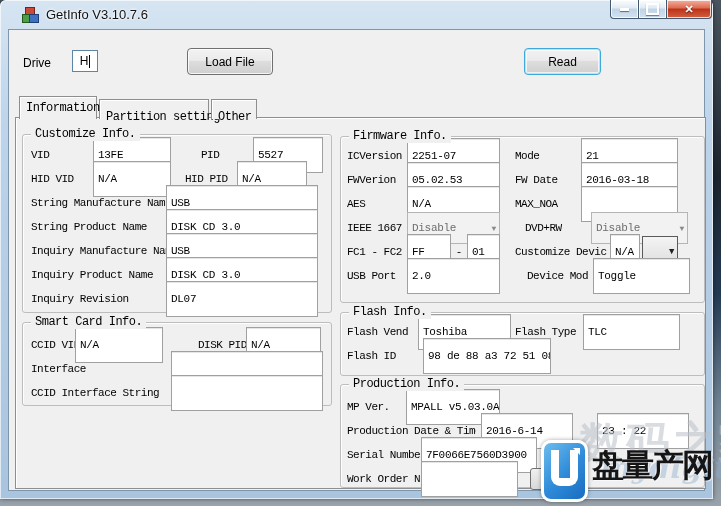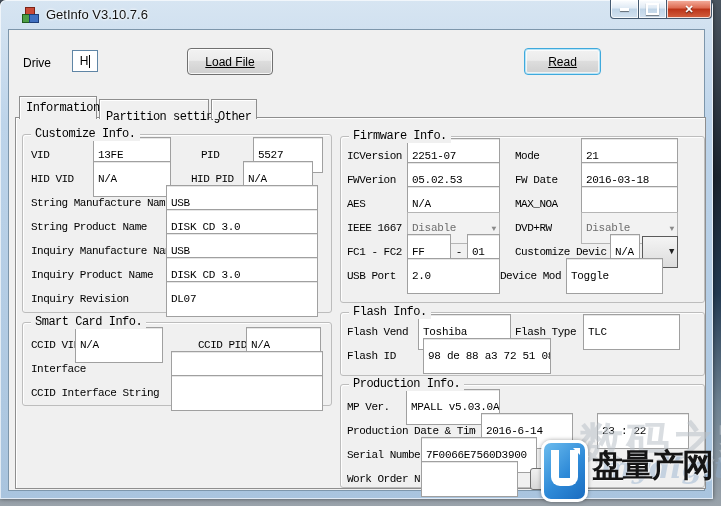--- a/index.html
+++ b/index.html
@@ -52,21 +52,20 @@
     background:#fff;border:1px solid #5f85a5;font-size:12px;
     display:flex;align-items:center;justify-content:center;
   }
   .caret{display:inline-block;width:1px;height:13px;background:#000;margin-left:1px;}
   .btn{
     position:absolute;box-sizing:border-box;height:27px;
     border:1px solid #707070;border-radius:4px;font-size:12px;color:#000;
     background:linear-gradient(180deg,#f2f2f2 0%,#ebebeb 45%,#dddddd 50%,#cfcfcf 100%);
     display:flex;align-items:center;justify-content:center;
     box-shadow:inset 0 0 0 1px rgba(255,255,255,.8);
-    text-decoration:underline;
   }
   .btn-load{left:178px;top:18px;width:86px;}
   .btn-read{
     left:515px;top:18px;width:77px;border:1px solid #3fa9dc;
     box-shadow:inset 0 0 0 1px #b7e4f7, inset 0 0 0 2px rgba(255,255,255,.7);
   }
   
   .tabs{position:absolute;left:10px;top:66px;display:flex;align-items:flex-end;height:23px;z-index:3;}
   .tab{
     box-sizing:border-box;height:20px;margin-right:2px;padding:10px 6px 0 6px;
@@ -208,21 +207,21 @@
         <div class="group-title">Customize Info.</div>
         <div class="row">
           <span class="lbl" style="width:62px">VID</span>
           <div class="tbox" style="width:78px">13FE</div>
           <span class="lbl" style="width:52px;margin-left:30px">PID</span>
           <div class="tbox" style="width:70px">5527</div>
         </div>
         <div class="row">
           <span class="lbl" style="width:62px">HID VID</span>
           <div class="tbox" style="width:78px">N/A</div>
-          <span class="lbl" style="width:52px;margin-left:20px">HID PID</span>
+          <span class="lbl" style="width:52px;margin-left:14px">HID PID</span>
           <div class="tbox" style="width:70px">N/A</div>
         </div>
         <div class="row">
           <span class="lbl" style="width:135px">String Manufacture Nam</span>
           <div class="tbox" style="width:152px">USB</div>
         </div>
         <div class="row">
           <span class="lbl" style="width:135px">String Product Name</span>
           <div class="tbox" style="width:152px">DISK CD 3.0</div>
         </div>
@@ -238,21 +237,21 @@
           <span class="lbl" style="width:135px">Inquiry Revision</span>
           <div class="tbox" style="width:152px">DL07</div>
         </div>
       </div>
 
       <div class="group g-smart">
         <div class="group-title">Smart Card Info.</div>
         <div class="row">
           <span class="lbl" style="width:44px">CCID VID</span>
           <div class="tbox" style="width:88px">N/A</div>
-          <span class="lbl" style="width:48px;margin-left:35px">CCID PID</span>
+          <span class="lbl" style="width:48px;margin-left:35px">DISK PID</span>
           <div class="tbox" style="width:75px">N/A</div>
         </div>
         <div class="row">
           <span class="lbl" style="width:140px">Interface</span>
           <div class="tbox" style="width:152px"></div>
         </div>
         <div class="row">
           <span class="lbl" style="width:140px">CCID Interface String</span>
           <div class="tbox" style="width:152px"></div>
         </div>
@@ -277,42 +276,42 @@
           <div class="tbox" style="width:93px">N/A</div>
           <span class="lbl" style="width:66px;margin-left:15px">MAX_NOA</span>
           <div class="tbox" style="width:97px"></div>
         </div>
         <div class="row">
           <span class="lbl" style="width:60px">IEEE 1667</span>
           <div class="combo" style="width:93px">
             <span>Disable</span>
               <span class="arr">▼</span>
           </div>
-          <span class="lbl" style="width:66px;margin-left:15px">DVD+RW</span>
+          <span class="lbl" style="width:66px;margin-left:25px">DVD+RW</span>
           <div class="combo" style="width:97px">
             <span>Disable</span>
               <span class="arr">▼</span>
           </div>
         </div>
         <div class="row">
           <span class="lbl" style="width:60px">FC1 - FC2</span>
           <div class="tbox" style="width:44px">FF</div>
           <span class="sep" style="width:16px">-</span>
           <div class="tbox" style="width:33px">01</div>
           <span class="lbl" style="width:95px;margin-left:15px">Customize Devic</span>
           <div class="tbox" style="width:30px">N/A</div>
           <div class="combo enabled" style="width:36px;margin-left:2px">
             <span></span>
               <span class="arr">▼</span>
           </div>
         </div>
         <div class="row">
           <span class="lbl" style="width:60px">USB Port</span>
           <div class="tbox" style="width:93px">2.0</div>
-          <span class="lbl" style="width:66px;margin-left:0">Device Mod</span>
+          <span class="lbl" style="width:66px;margin-left:27px">Device Mod</span>
           <div class="tbox" style="width:97px">Toggle</div>
         </div>
       </div>
 
       <div class="group g-flash">
         <div class="group-title">Flash Info.</div>
         <div class="row">
           <span class="lbl" style="width:71px">Flash Vend</span>
           <div class="tbox" style="width:93px">Toshiba</div>
           <span class="lbl" style="width:68px;margin-left:4px">Flash Type</span>

